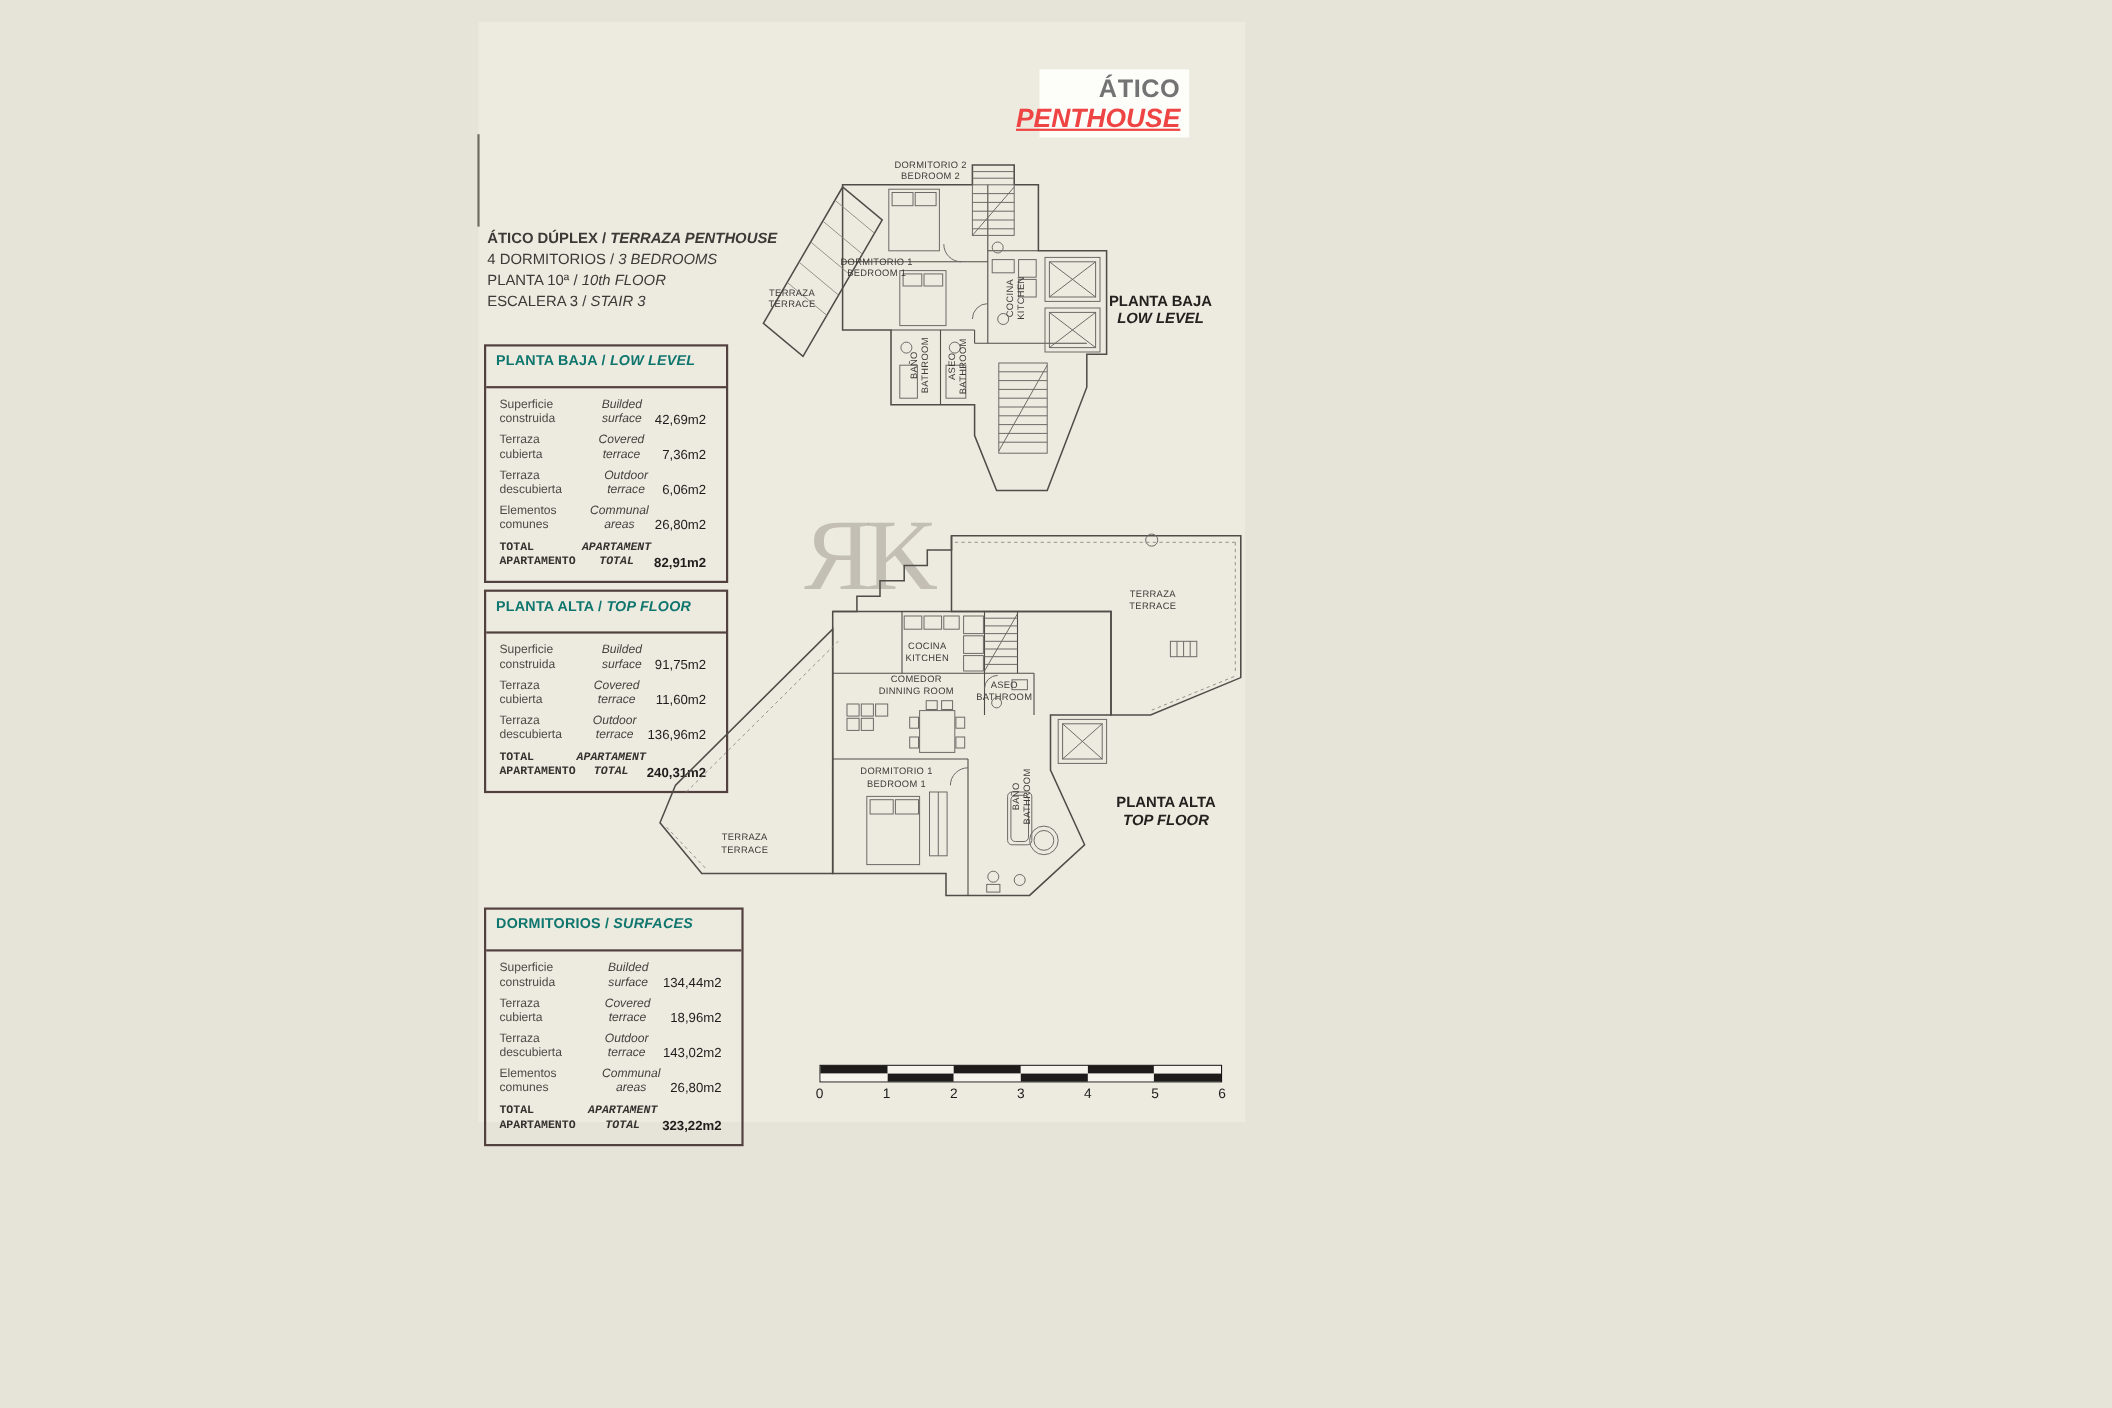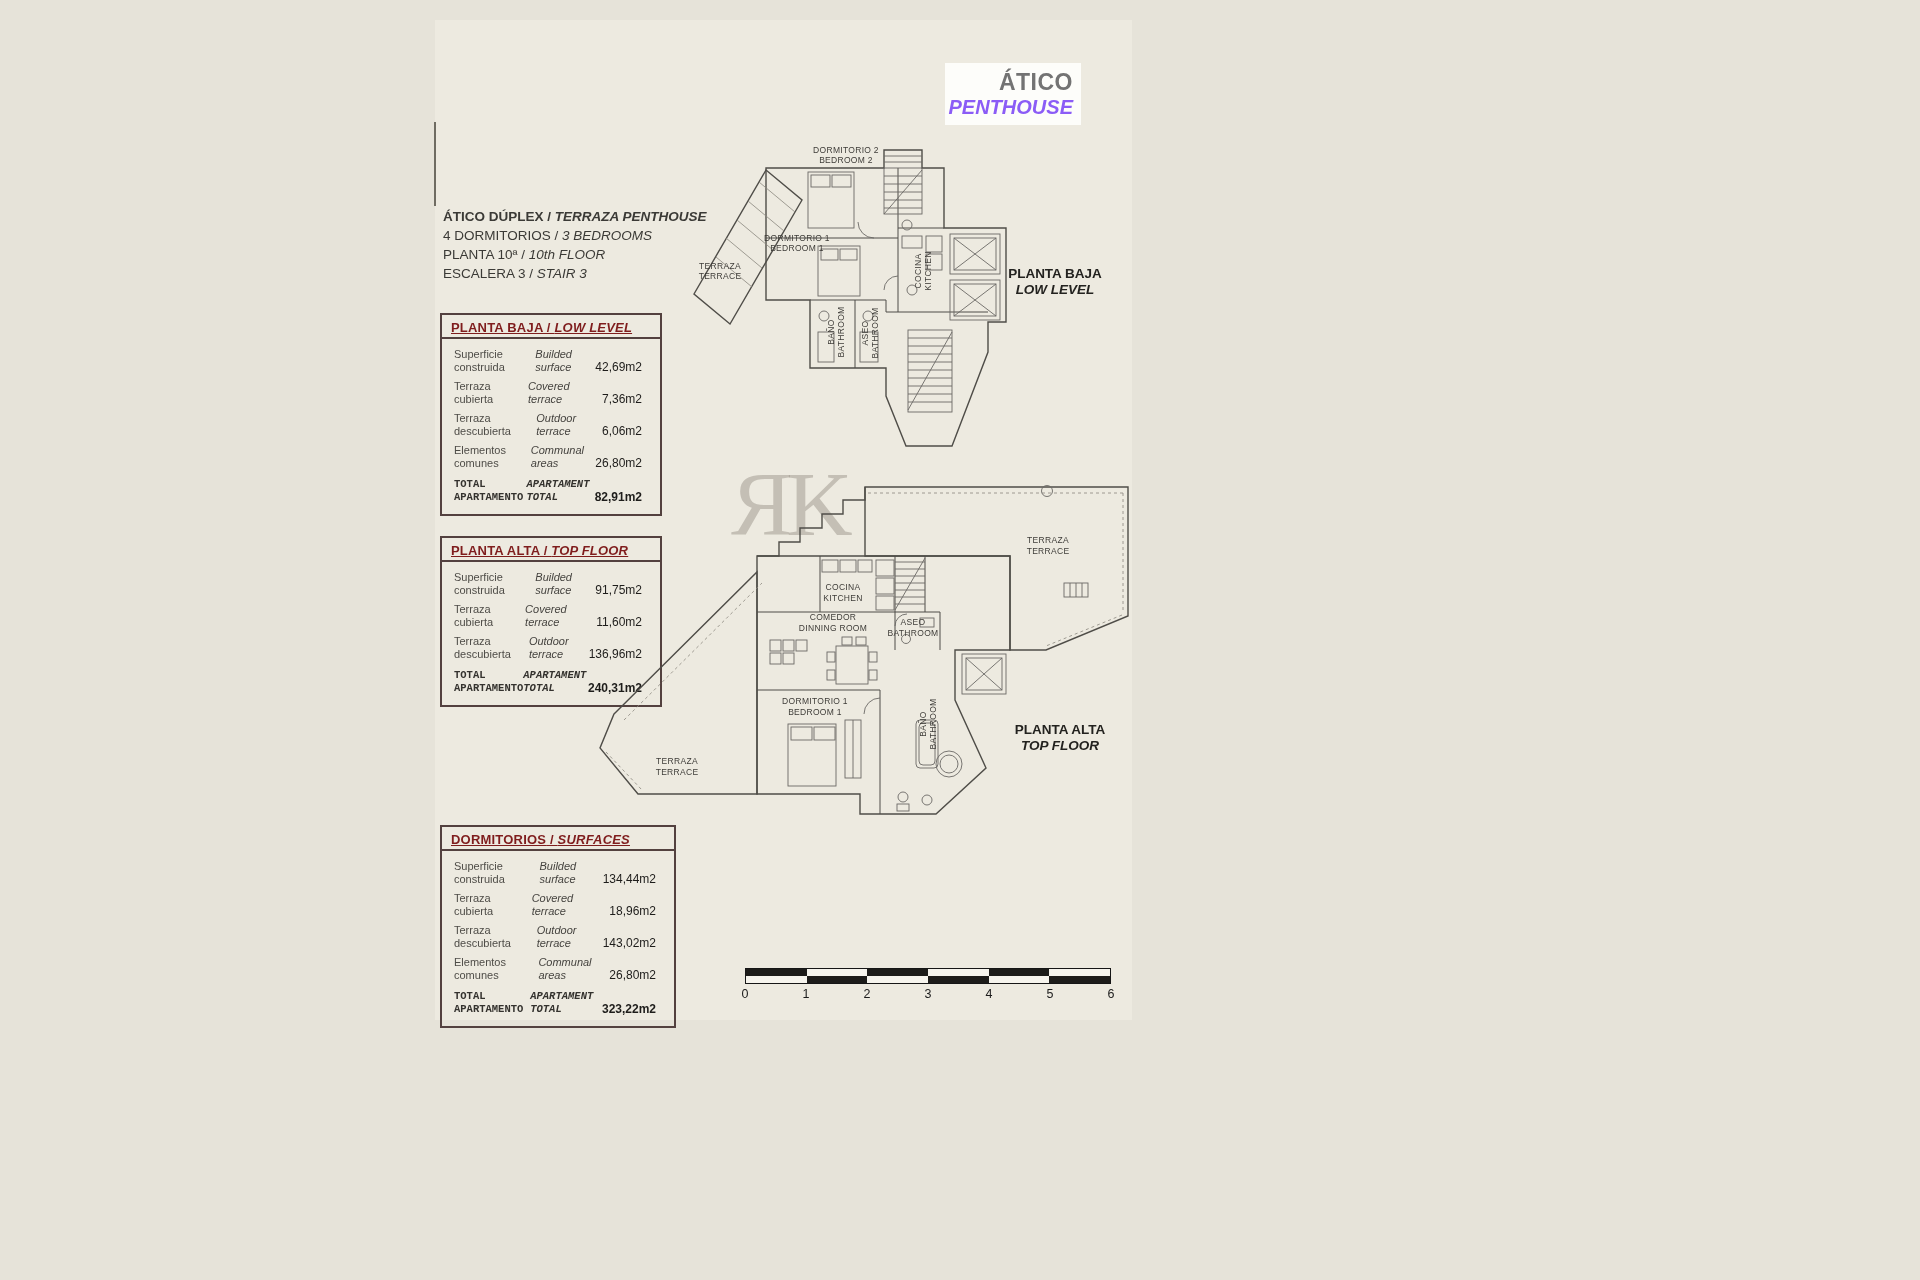--- a/index.html
+++ b/index.html
@@ -7,36 +7,36 @@
   .canvas{position:relative;width:1920px;height:1280px;background:#e6e3d9;overflow:hidden;
           font-family:"Liberation Sans",sans-serif;}
   .page{position:absolute;left:435px;top:20px;width:697px;height:1000px;background:#edeae0;}
 
   .edge-mark{position:absolute;left:-1px;top:102px;width:2px;height:84px;background:#6f6c62;}
 
   .title-box{position:absolute;left:510px;top:43px;width:136px;height:62px;background:#fdfdfa;
              display:flex;flex-direction:column;justify-content:center;align-items:flex-end;
              padding-right:8px;}
   .title-es{font-size:23px;font-weight:bold;color:#737373;letter-spacing:.5px;}
-  .title-en{font-size:20px;font-weight:bold;font-style:italic;color:#8b5cf6;}
+  .title-en{font-size:24px;font-weight:bold;font-style:italic;color:#ef4444;text-decoration:underline;}
 
   .info-block{position:absolute;left:8px;top:187px;font-size:13.5px;color:#3b3a36;line-height:19px;}
   .info-line .en{font-style:italic;}
   .info-line.first{font-weight:bold;}
   .sep{white-space:pre;}
 
   .spec-table{position:absolute;border:2px solid #53413f;}
-  .spec-header{border-bottom:2px solid #53413f;padding:5px 9px 2px;font-size:13px;font-weight:bold;
-               color:#7f1d1d;letter-spacing:.2px;text-decoration:underline;}
+  .spec-header{border-bottom:2px solid #53413f;padding:5px 9px 16px;font-size:13px;font-weight:bold;
+               color:#0f766e;letter-spacing:.2px;}
   .spec-header .en{font-style:italic;}
   .spec-body{padding:9px 18px 4px 12px;}
   .spec-row{display:flex;justify-content:space-between;align-items:flex-end;margin-bottom:6px;}
   .spec-labels{display:flex;flex-direction:row;line-height:13px;}
   .lbl-es{font-size:11px;color:#4e4c47;}
-  .lbl-en{font-size:11px;font-style:italic;color:#45433f;}
+  .lbl-en{font-size:11px;font-style:italic;color:#45433f;text-align:center;}
   .spec-value{font-size:12px;color:#1e1d1b;line-height:13px;}
   .spec-row.total{margin-top:8px;}
   .spec-row.total .lbl-es,.spec-row.total .lbl-en{font-weight:bold;font-size:10.5px;color:#34322e;font-family:Liberation Mono, monospace;}
   .spec-row.total .spec-value{font-weight:bold;}
 
   .side-label{position:absolute;text-align:center;font-weight:bold;color:#23221f;font-size:13.5px;
               line-height:16px;z-index:3;}
   .side-label .es,.side-label .en{display:block;}
   .side-label .en{font-style:italic;}
 

